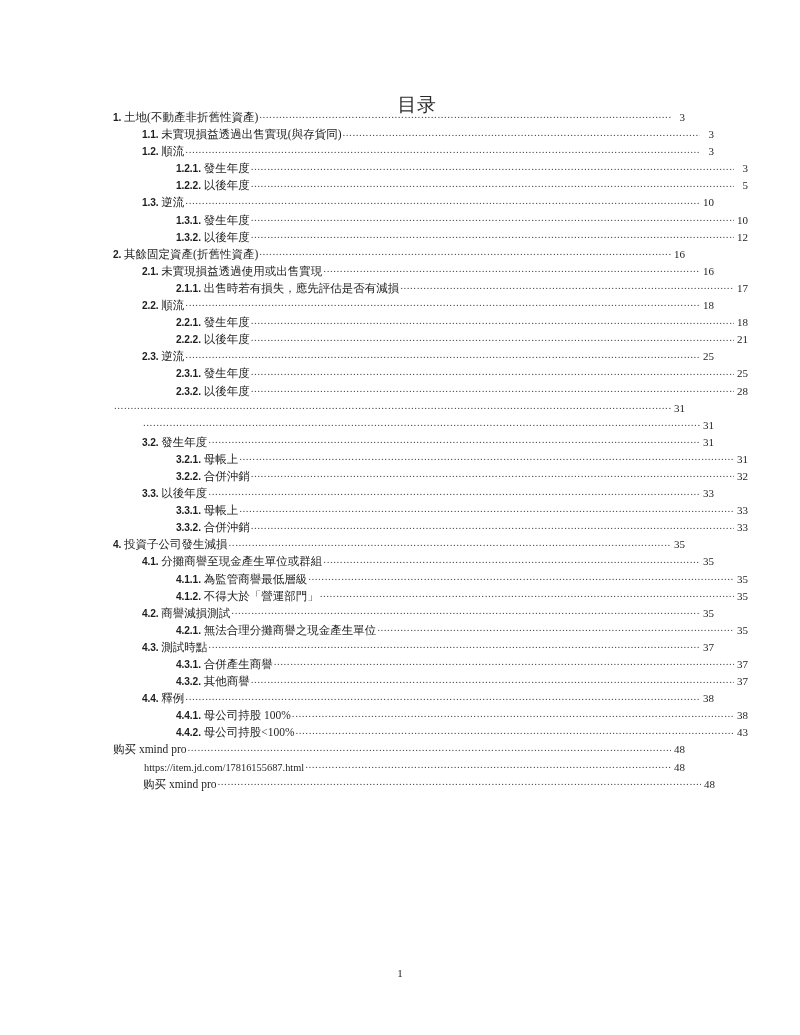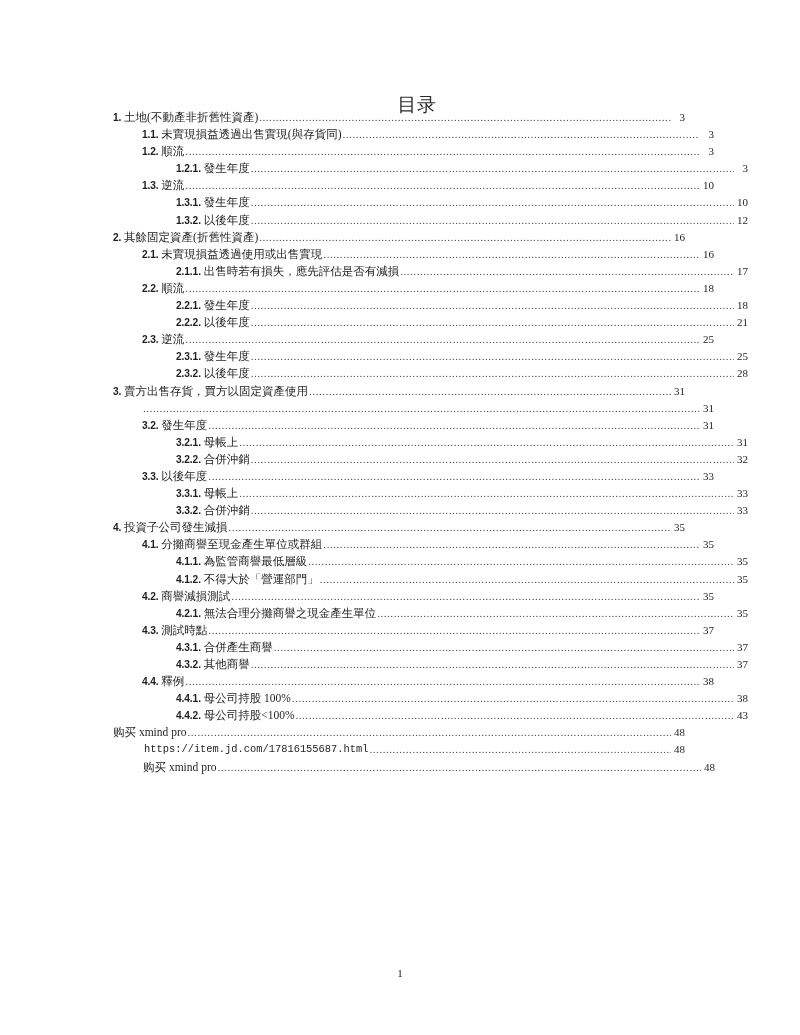--- a/index.html
+++ b/index.html
@@ -43,21 +43,21 @@
   
   .toc {
     position: absolute;
     left: 113px;
     top: 109px;
     width: 572px;
   }
 
   .toc-entry {
     display: flex;
-    align-items: flex-end;
+    align-items: center;
     width: 100%;
     height: 17.1px;
     line-height: 17.1px;
     font-size: 11px;
     white-space: nowrap;
     overflow: hidden;
     color: #1e1e1e;
   }
 
   .toc-entry .label {
@@ -68,21 +68,21 @@
     font-weight: bold;
     font-family: "Liberation Sans", "DejaVu Sans", sans-serif;
     font-size: 10.2px;
     letter-spacing: -0.1px;
   }
   .toc-entry .txt {
     font-family: "Liberation Serif", "DejaVu Serif", serif;
     font-size: 11.5px;
   }
   .toc-entry .ascii {
-    font-family: Liberation Mono, monospace;
+    font-family: Liberation Serif, serif;
     font-size: 10.4px;
     padding-left: 31px;
   }
 
   .toc-entry .leader {
     flex: 1 1 auto;
     overflow: hidden;
     margin: 0 1px 0 1px;
     position: relative;
     height: 12px;
@@ -149,20 +149,25 @@
       <div class="toc-entry lvl2">
         <span class="label"><span class="num">1.2.</span> <span class="txt">順流</span></span>
         <span class="leader"></span>
         <span class="pageno">3</span>
       </div>
       <div class="toc-entry lvl3">
         <span class="label"><span class="num">1.2.1.</span> <span class="txt">發生年度</span></span>
         <span class="leader"></span>
         <span class="pageno">3</span>
       </div>
+      <div class="toc-entry lvl3">
+        <span class="label"><span class="num">1.2.2.</span> <span class="txt">以後年度</span></span>
+        <span class="leader"></span>
+        <span class="pageno">5</span>
+      </div>
       <div class="toc-entry lvl2">
         <span class="label"><span class="num">1.3.</span> <span class="txt">逆流</span></span>
         <span class="leader"></span>
         <span class="pageno">10</span>
       </div>
       <div class="toc-entry lvl3">
         <span class="label"><span class="num">1.3.1.</span> <span class="txt">發生年度</span></span>
         <span class="leader"></span>
         <span class="pageno">10</span>
       </div>
@@ -210,21 +215,20 @@
         <span class="label"><span class="num">2.3.1.</span> <span class="txt">發生年度</span></span>
         <span class="leader"></span>
         <span class="pageno">25</span>
       </div>
       <div class="toc-entry lvl3">
         <span class="label"><span class="num">2.3.2.</span> <span class="txt">以後年度</span></span>
         <span class="leader"></span>
         <span class="pageno">28</span>
       </div>
       <div class="toc-entry lvl1">
-        <span class="label"><span class="num">3.</span> <span class="txt">賣方出售存貨，買方以固定資產使用</span></span>
         <span class="leader"></span>
         <span class="pageno">31</span>
       </div>
       <div class="toc-entry lvl2">
         <span class="leader"></span>
         <span class="pageno">31</span>
       </div>
       <div class="toc-entry lvl2">
         <span class="label"><span class="num">3.2.</span> <span class="txt">發生年度</span></span>
         <span class="leader"></span>

